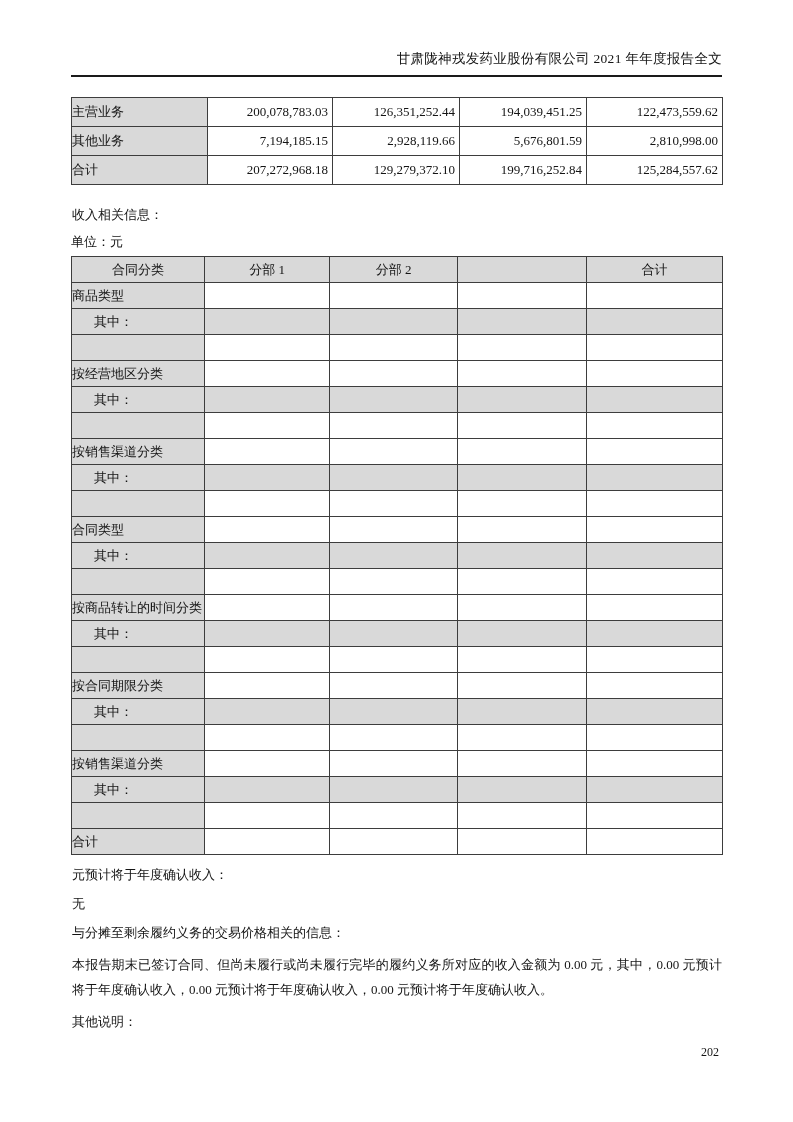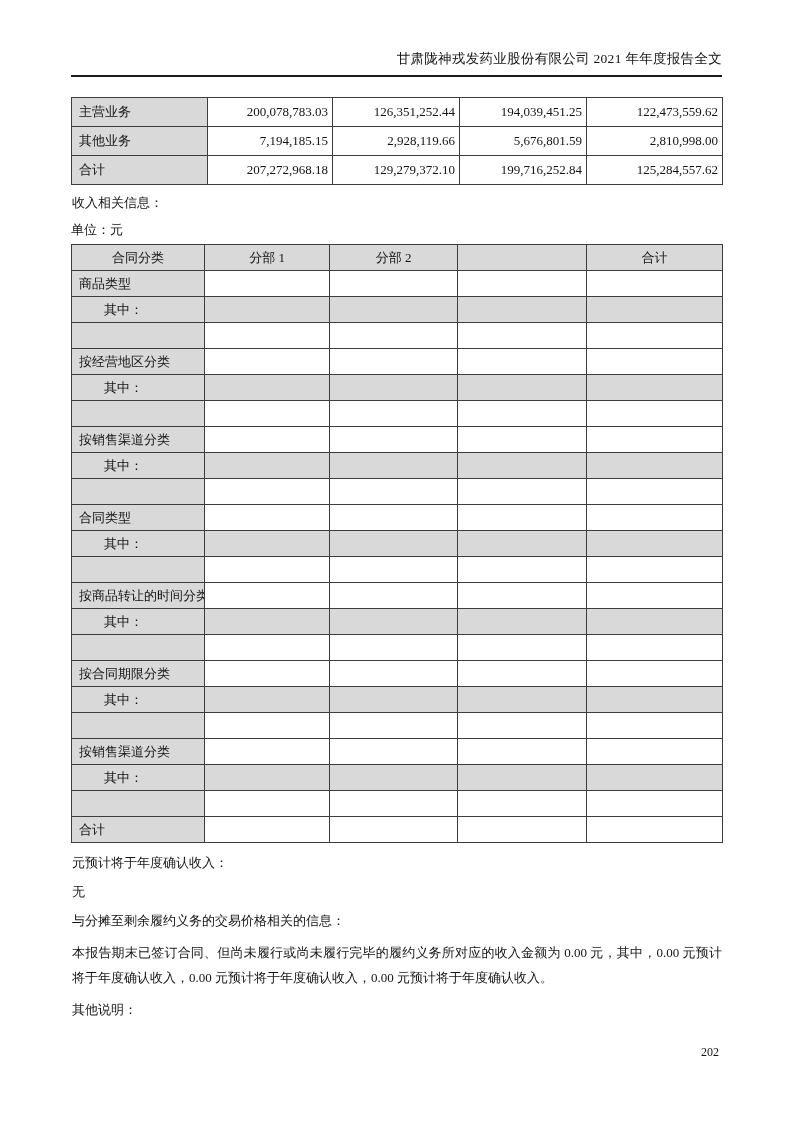--- a/index.html
+++ b/index.html
@@ -32,29 +32,29 @@
   
   table{border-collapse:collapse;table-layout:fixed;width:651px;}
   td{
     border:1px solid var(--border);
     font-size:13px;
     overflow:hidden;white-space:nowrap;
     vertical-align:middle;
     padding:0;
   }
   .shade{background:var(--shade);}
-  .label-cell{text-align:left;padding-left:7px;}
+  .label-cell{text-align:left;padding-left:0;}
   .num-cell{text-align:right;padding-right:4px;font-family:"Liberation Serif",serif;}
   .head-cell{text-align:center;}
-  .sub-label{padding-left:32px;}
+  .sub-label{padding-left:22px;}
 
   .summary-table{margin-top:20px;}
   .summary-table td{height:28px;}
 
-  .income-label{font-size:13px;margin:9px 0 0 1px;}
+  .income-label{font-size:13px;margin:21px 0 0 1px;}
   .unit-label{font-size:13px;text-align:left;margin:9px 0 5px 0;}
 
   .contract-table td{height:25px;}
 
   
   .note{font-size:13px;margin:11px 0 0 1px;}
   .para{
     font-size:13px;margin:10px 0 0 1px;
     line-height:25px;text-align:justify;
   }

